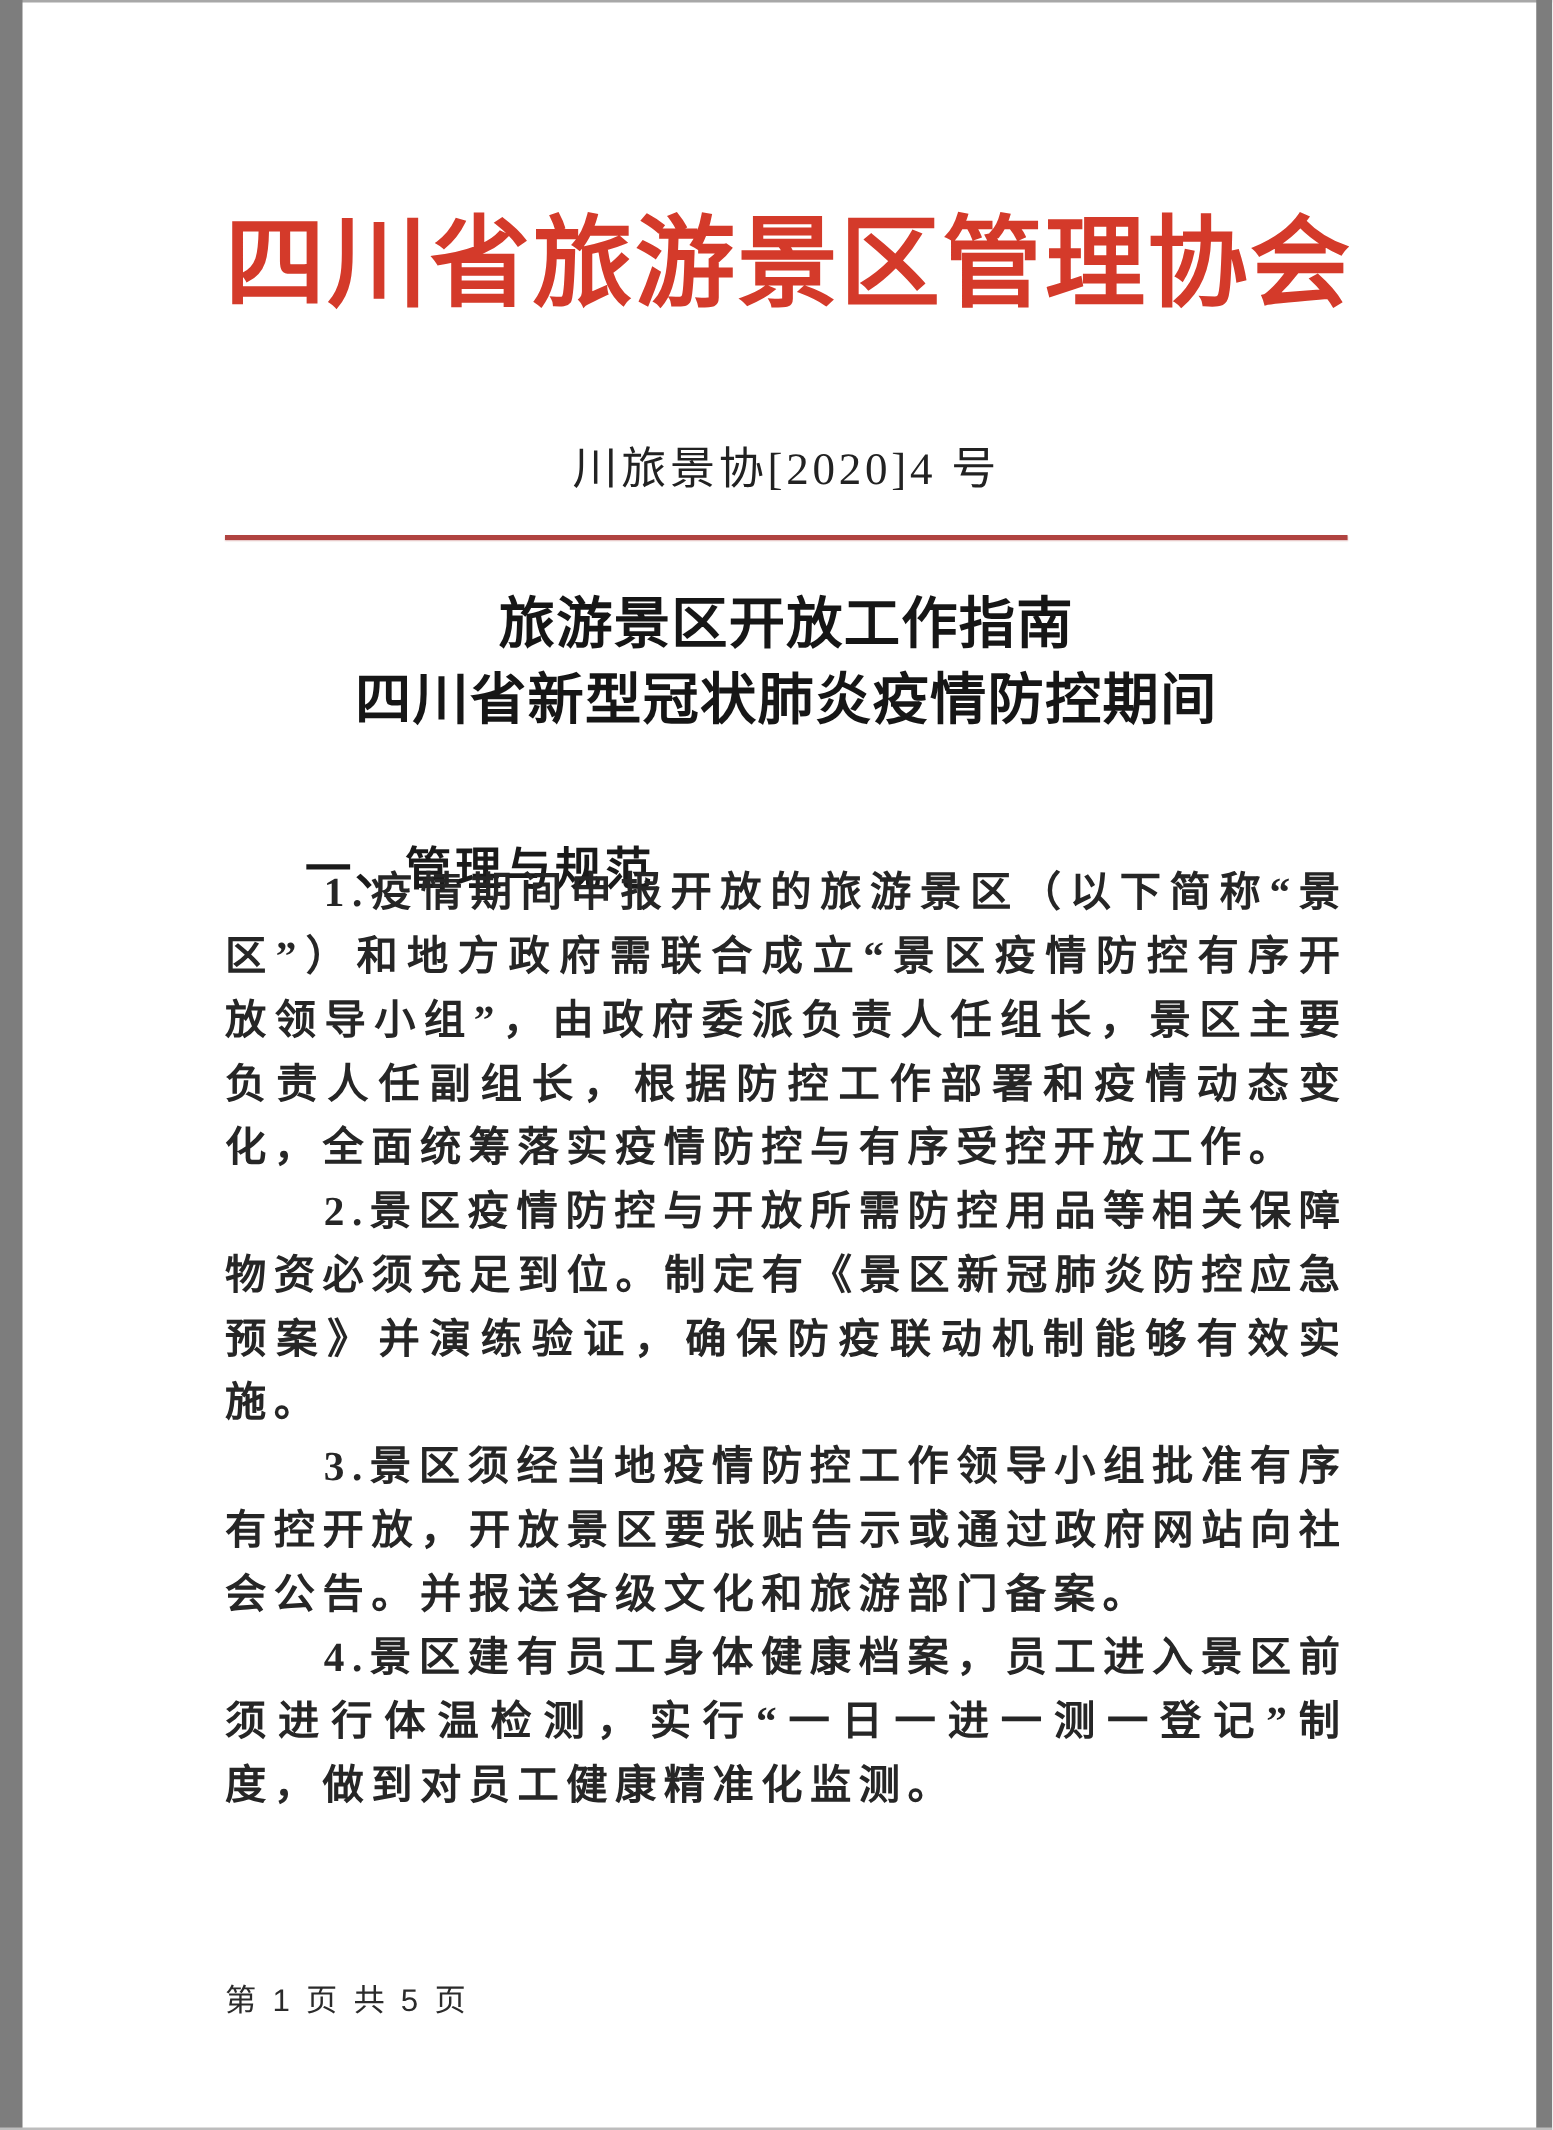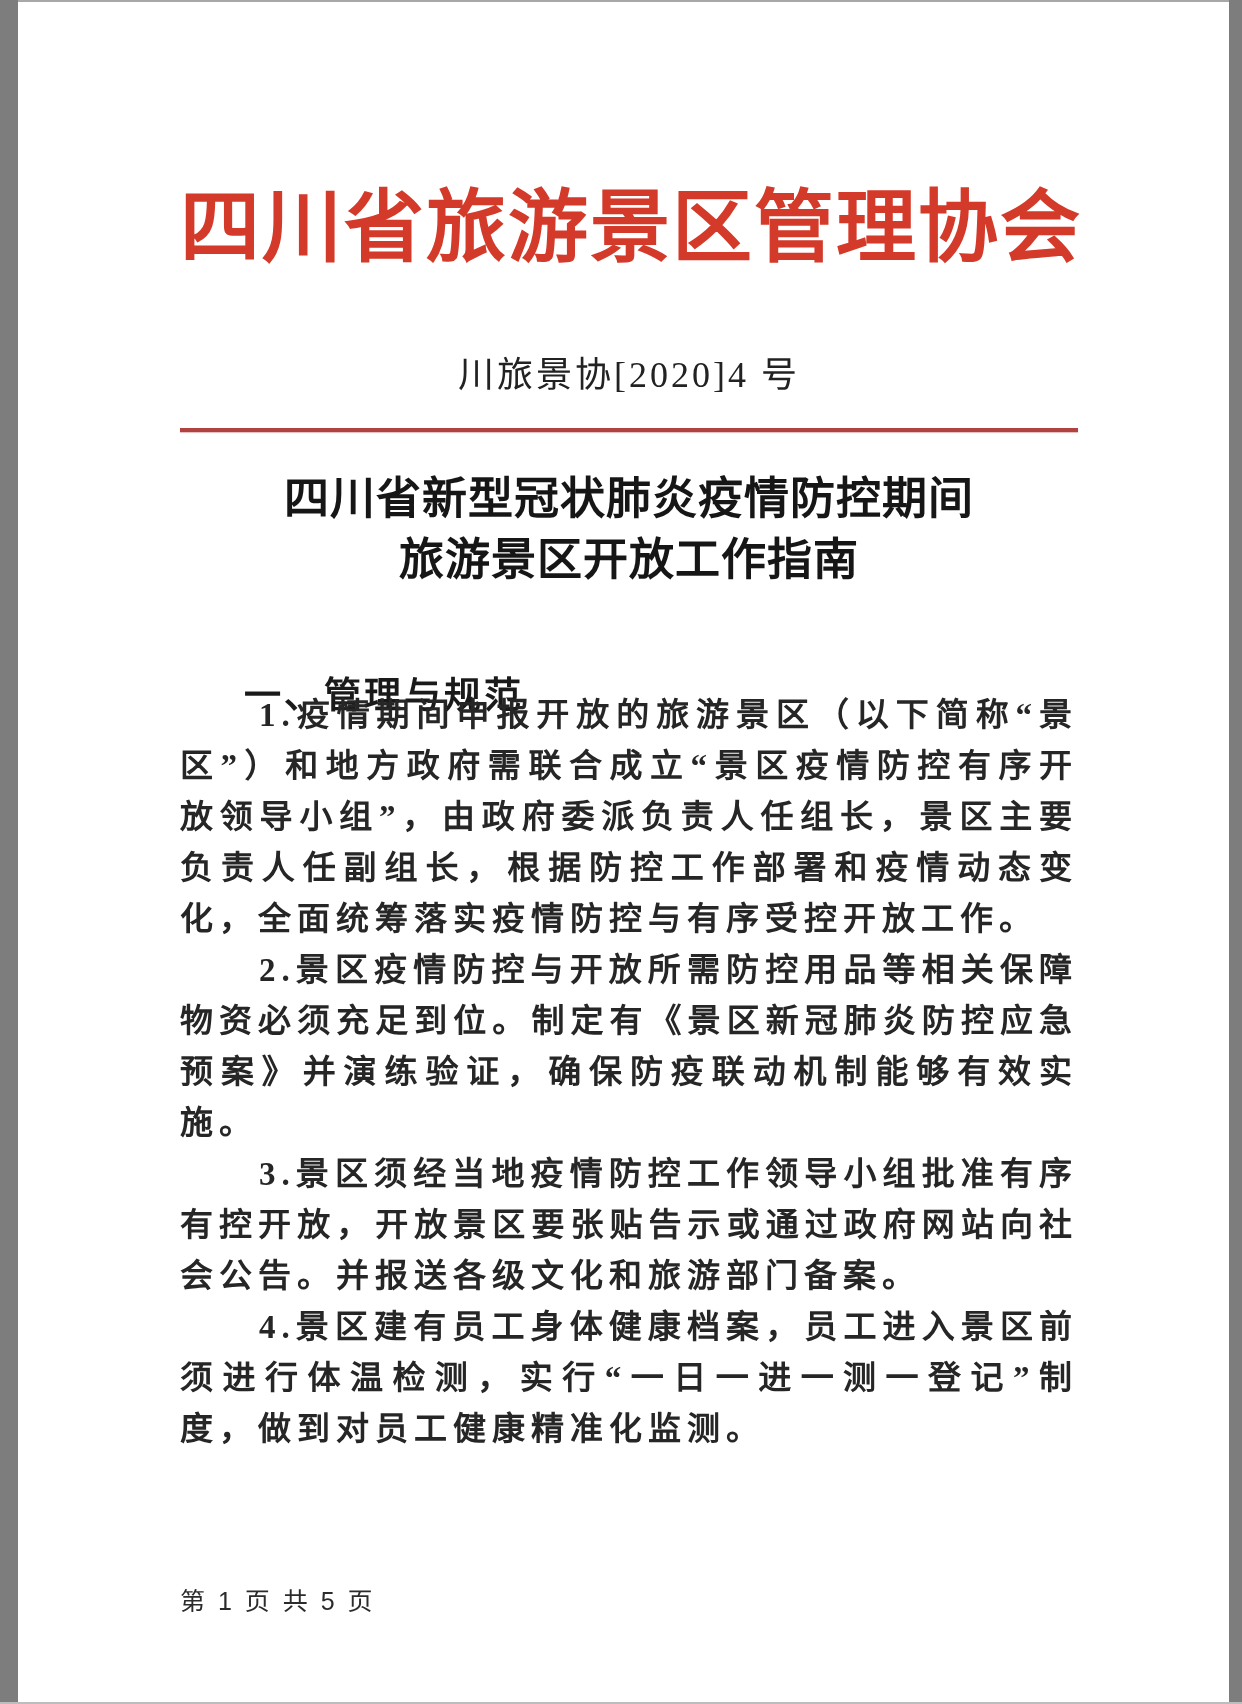--- a/index.html
+++ b/index.html
@@ -38,21 +38,21 @@
   }
   .content {
     position: absolute;
     left: 180px;
     width: 898px;
     top: 0;
     height: 100%;
   }
   .org-header {
     position: absolute;
-    top: 172px;
+    top: 156px;
     left: 0;
     width: 100%;
     text-align: center;
     font-family: Liberation Serif, serif;
     font-weight: bold;
     font-size: 80px;
     line-height: 112px;
     letter-spacing: 2px;
     color: var(--org-red, #d43a2a);
     white-space: nowrap;
@@ -145,22 +145,22 @@
   <div class="edge-bottom"></div>
 
   <div class="content">
     <div class="org-header">四川省旅游景区管理协会</div>
 
     <div class="doc-number">川旅景协[2020]4 号</div>
 
     <div class="red-rule"></div>
 
     <div class="doc-title">
+      <div>旅游景区开放工作指南</div>
       <div>四川省新型冠状肺炎疫情防控期间</div>
-      <div>旅游景区开放工作指南</div>
     </div>
 
     <div class="section-heading">一、管理与规范</div>
 
     <div class="body-text">
       <p>1.疫情期间申报开放的旅游景区（以下简称“景区”）和地方政府需联合成立“景区疫情防控有序开放领导小组”，由政府委派负责人任组长，景区主要负责人任副组长，根据防控工作部署和疫情动态变化，全面统筹落实疫情防控与有序受控开放工作。</p>
       <p>2.景区疫情防控与开放所需防控用品等相关保障物资必须充足到位。制定有《景区新冠肺炎防控应急预案》并演练验证，确保防疫联动机制能够有效实施。</p>
       <p>3.景区须经当地疫情防控工作领导小组批准有序有控开放，开放景区要张贴告示或通过政府网站向社会公告。并报送各级文化和旅游部门备案。</p>
       <p>4.景区建有员工身体健康档案，员工进入景区前须进行体温检测，实行“一日一进一测一登记”制度，做到对员工健康精准化监测。</p>
     </div>

